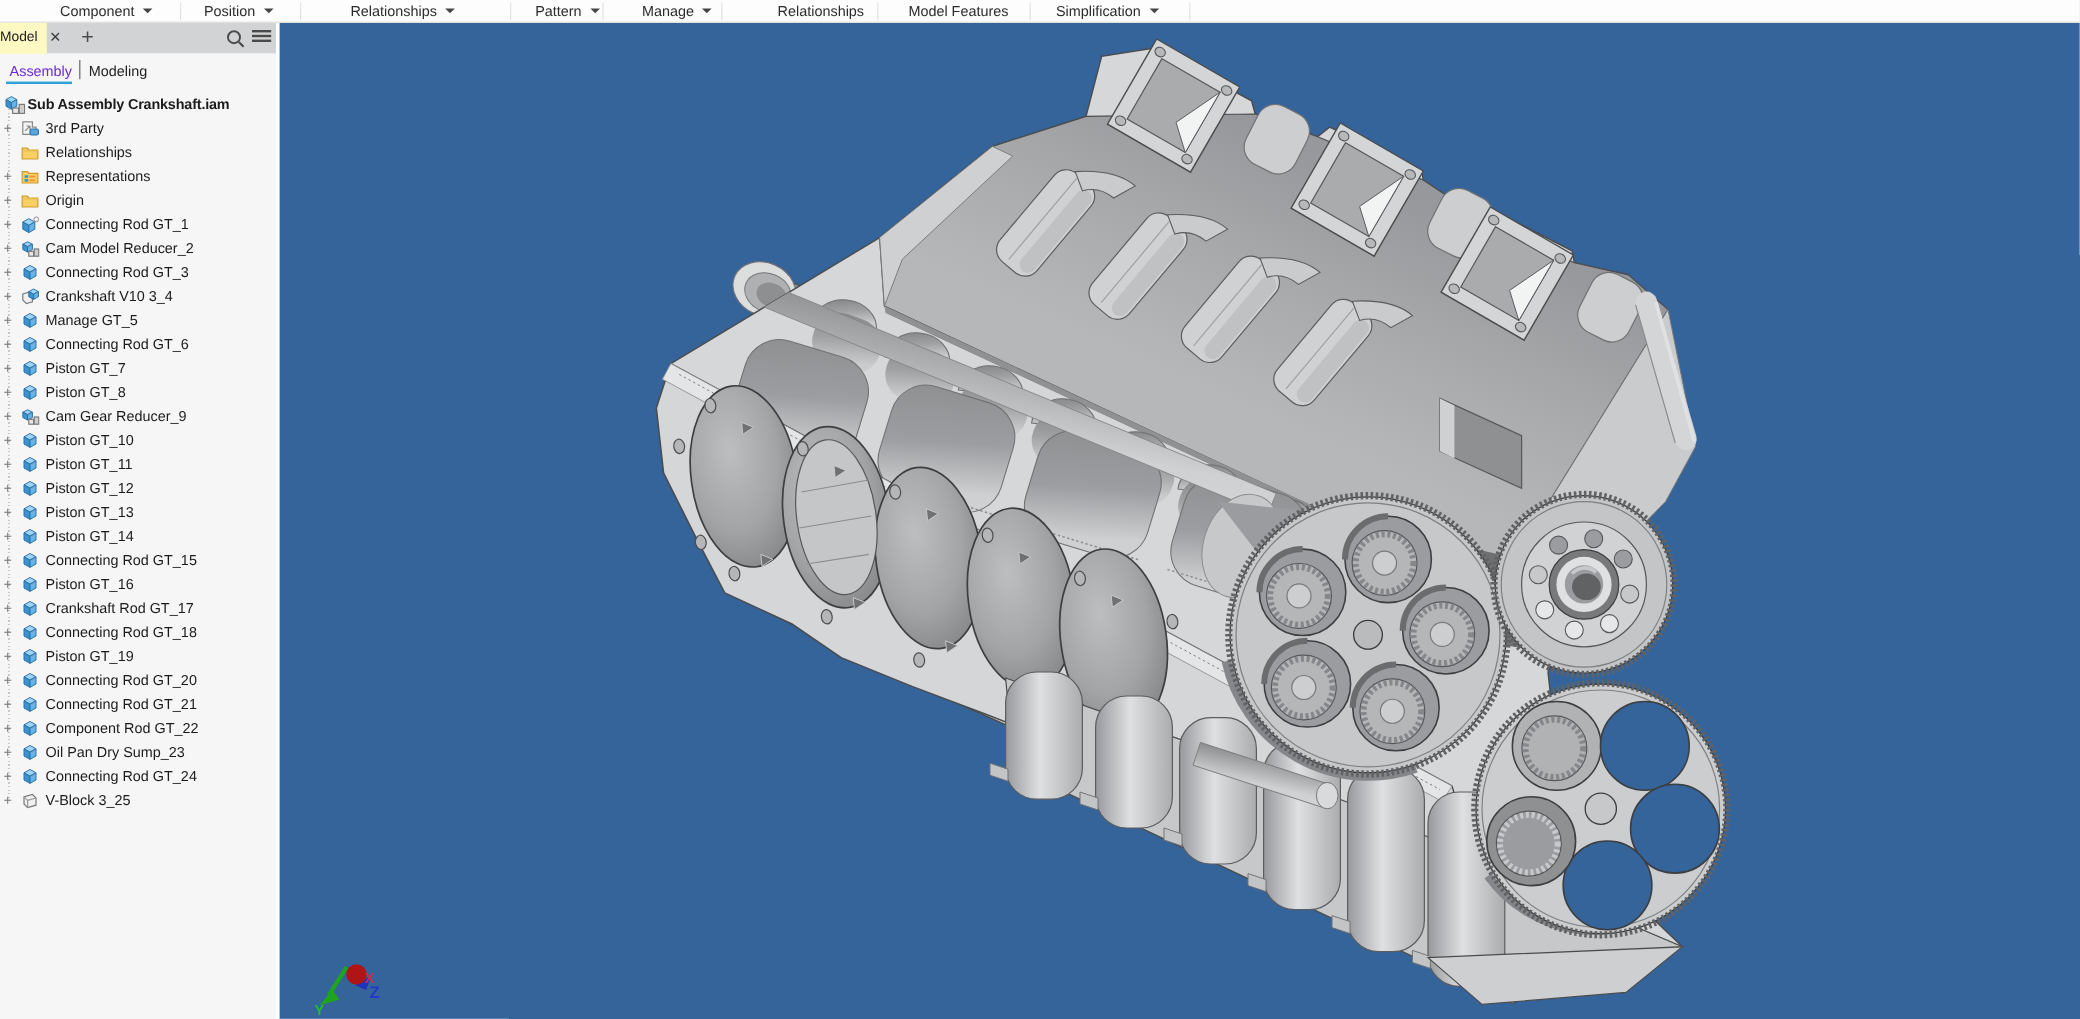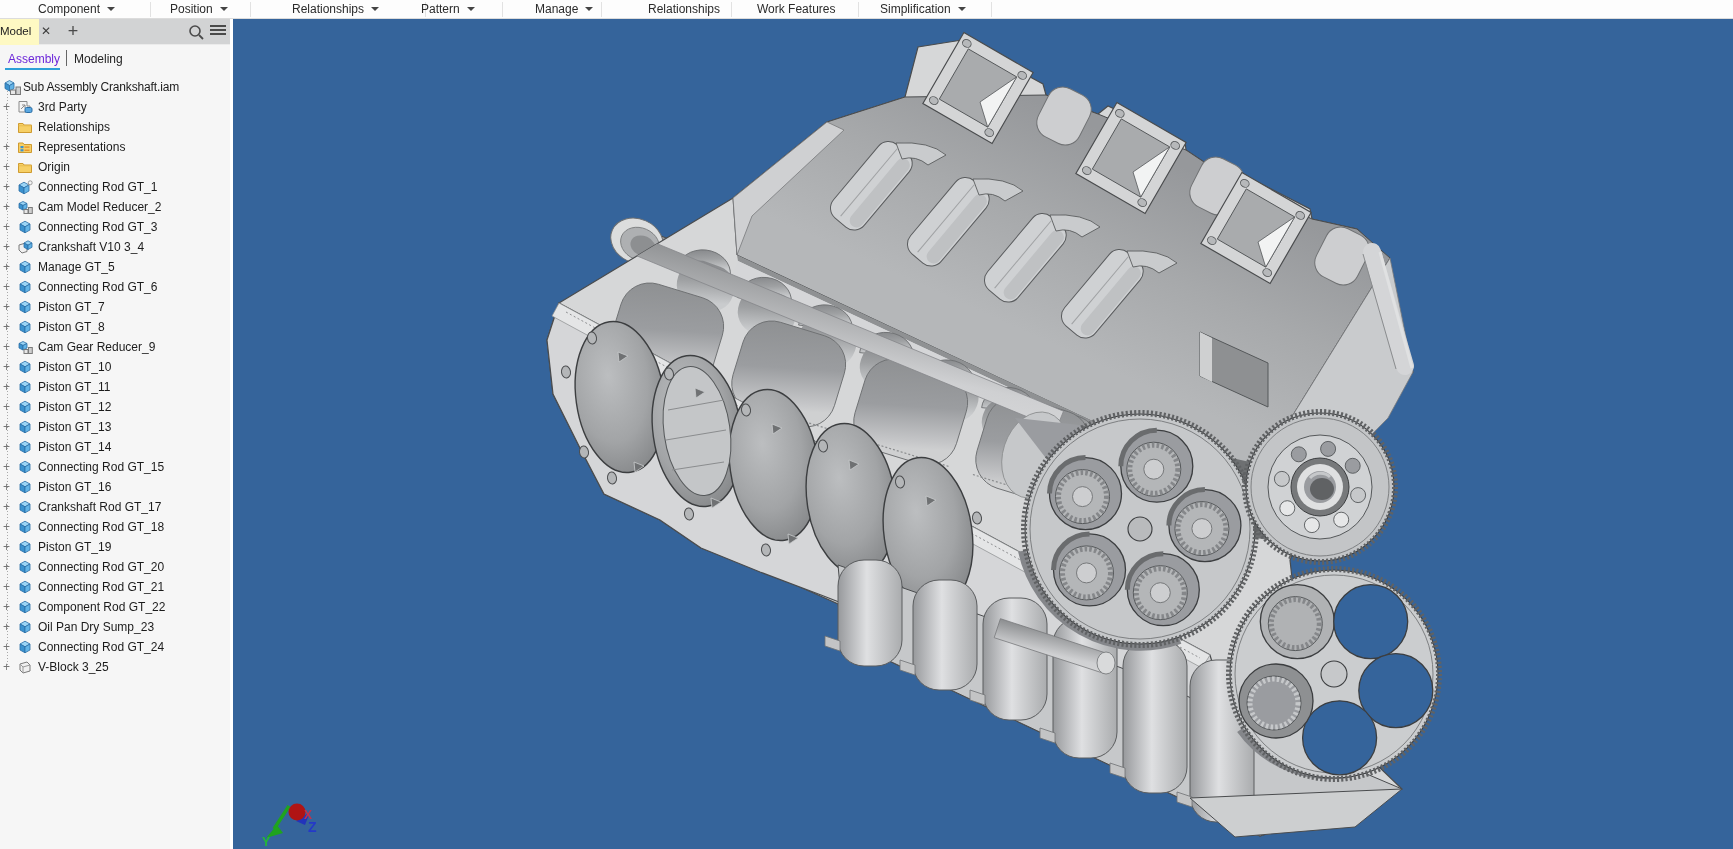--- a/index.html
+++ b/index.html
@@ -21,21 +21,21 @@
   #hamb{position:absolute;left:210px;top:6px;width:16px;height:12px;}
   #hamb div{height:2px;background:#4a4a4a;margin-bottom:2px;}
   #abrow{position:absolute;left:0;top:26px;width:230px;height:26px;background:#f6f6f6;font-size:12px;}
   #abrow .as{position:absolute;left:8px;top:7px;color:#6d28d9;}
   #abrow .un{position:absolute;left:5px;top:23px;width:55px;height:1.5px;background:#2da0d8;}
   #abrow .bar{position:absolute;left:66px;top:5px;width:1px;height:16px;background:#666;}
   #abrow .md{position:absolute;left:74px;top:7px;color:#222;text-align:right;}
   #tree{position:absolute;left:0;top:52px;width:230px;height:778px;}
   .row{position:absolute;left:0;height:20px;width:230px;font-size:12px;color:#1b1b1b;}
   .row .txt{position:absolute;left:38px;top:3px;white-space:nowrap;}
-  .row.root .txt{left:23px;font-weight:normal;top:2.5px;font-size:12px;letter-spacing:-0.15px;}
+  .row.root .txt{left:23px;font-weight:bold;top:2.5px;font-size:12px;letter-spacing:-0.15px;}
   .exp{position:absolute;left:3px;top:6px;width:9px;height:9px;color:#777;font-size:12px;line-height:9px;}
   .ic{position:absolute;left:17px;top:2px;width:16px;height:16px;}
   .row.root .ic{left:4px;}
   #vline{position:absolute;left:7px;top:14px;width:1px;height:580px;
     background-image:repeating-linear-gradient(#aaa 0 1px,transparent 1px 3px);}
   #viewport{position:absolute;left:233px;top:19px;width:1500px;height:830px;background:#35649b;}
   svg{display:block;}
 </style>
 </head>
 <body>
@@ -325,33 +325,33 @@
 <polygon points="266,838 277,825 283,833" fill="#1fa41f"></polygon>
 <text x="262" y="846" fill="#22bb33" font-size="12" font-weight="bold" font-family="Liberation Sans">Y</text>
 <line x1="292" y1="808" x2="303" y2="817" stroke="#2233bb" stroke-width="3"></line>
 <polygon points="296,821 310,812 305,825" fill="#2233bb"></polygon>
 <text x="308" y="832" fill="#2439c9" font-size="14" font-weight="bold" font-family="Liberation Sans">Z</text>
 <circle cx="297" cy="812" r="8.5" fill="#b01414"></circle>
 <text x="304" y="819" fill="#c2334d" font-size="12" font-weight="bold" font-family="Liberation Sans">X</text>
 </g>
 </svg>
 <div id="menubar">
-  <span class="mi" style="left:38px">Component<span class="caret"></span></span>
+  <span class="mi" style="left:50px">Component<span class="caret"></span></span>
   <span class="sep" style="left:150px"></span>
   <span class="mi" style="left:170px">Position<span class="caret"></span></span>
   <span class="sep" style="left:250px"></span>
   <span class="mi" style="left:292px">Relationships<span class="caret"></span></span>
   <span class="sep" style="left:425px"></span>
-  <span class="mi" style="left:421px">Pattern<span class="caret"></span></span>
+  <span class="mi" style="left:446px">Pattern<span class="caret"></span></span>
   <span class="sep" style="left:502px"></span>
   <span class="mi" style="left:535px">Manage<span class="caret"></span></span>
   <span class="sep" style="left:601px"></span>
   <span class="mi" style="left:648px">Relationships</span>
   <span class="sep" style="left:731px"></span>
-  <span class="mi" style="left:757px">Work Features</span>
+  <span class="mi" style="left:757px">Model Features</span>
   <span class="sep" style="left:858px"></span>
   <span class="mi" style="left:880px">Simplification<span class="caret"></span></span>
   <span class="sep" style="left:991px"></span>
 </div>
 <div id="panel">
   <div id="tabbar">
     <div id="modeltab">Model<span class="x">✕</span></div>
     <div id="plus">+</div>
     <svg id="srch" viewBox="0 0 16 16">
         <circle cx="7" cy="7" r="5" fill="none" stroke="#4a4a4a" stroke-width="1.6"></circle>

